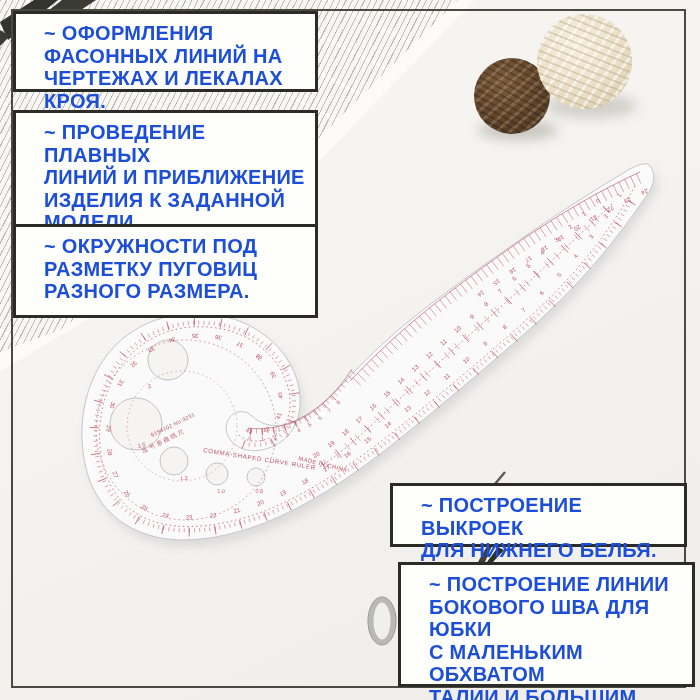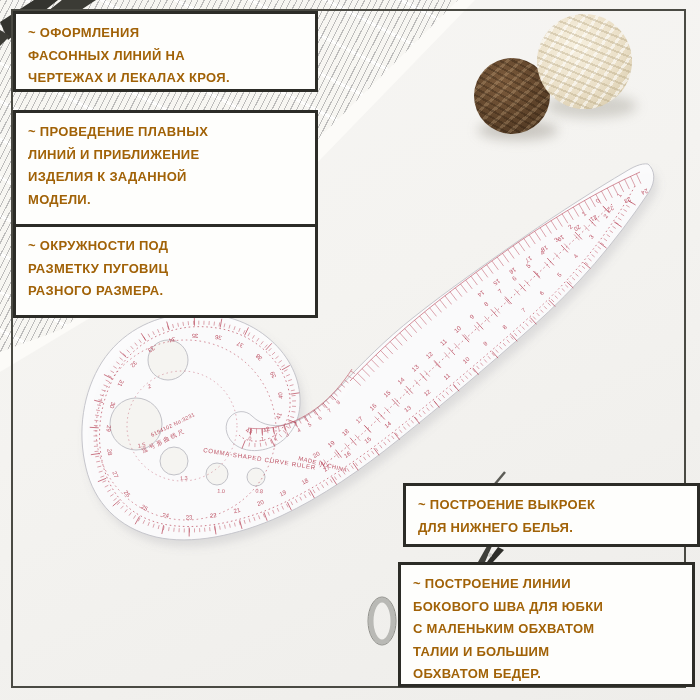--- a/index.html
+++ b/index.html
@@ -31,29 +31,29 @@
       repeating-linear-gradient(-55deg, rgba(255,255,255,.55) 0 3px, transparent 3px 10px),
       radial-gradient(circle at 40% 33%, #f7f0df 0%, #eadfc7 55%, #d3c5a4 100%);}
   .sh-brown{left:478px;top:120px;width:80px;height:20px;background:rgba(120,115,103,.35);}
   .sh-cream{left:545px;top:94px;width:92px;height:24px;background:rgba(130,125,112,.30);}
   
   .frame{position:absolute;left:11px;top:9px;width:671px;height:675px;
     border:2px solid #4a4a43;pointer-events:none;}
   .ruler-layer{position:absolute;left:0;top:0;width:700px;height:700px;}
   
   .callout{position:absolute;box-sizing:border-box;background:#fefefc;
-    border:3px solid #2c2c27;color:#a16207;
-    font-weight:bold;font-size:13px;line-height:22.5px;letter-spacing:.3px;
-    white-space:pre-line;padding:8px 8px 6px 12px;}
+    border:3px solid #2c2c27;color:#1d4ed8;
+    font-weight:bold;font-size:20px;line-height:22.5px;letter-spacing:.3px;
+    white-space:pre-line;padding:8px 8px 6px 28px;}
   .c-left{left:13px;width:305px;}
   .c-right{left:390px;width:297px;}
   #cb1{top:11px;height:81px;}
   #cb2{top:110px;height:130px;}
   #cb3{top:224px;height:94px;}
-  #cb4{top:483px;height:64px;margin-left:13px;}
+  #cb4{top:483px;height:64px;}
   #cb5{top:562px;height:125px;margin-left:8px;}
 </style>
 </head>
 <body>
 
 <div class="photo">
 
   <div class="sheet-white"></div>
   <div class="newspaper"></div>
 

